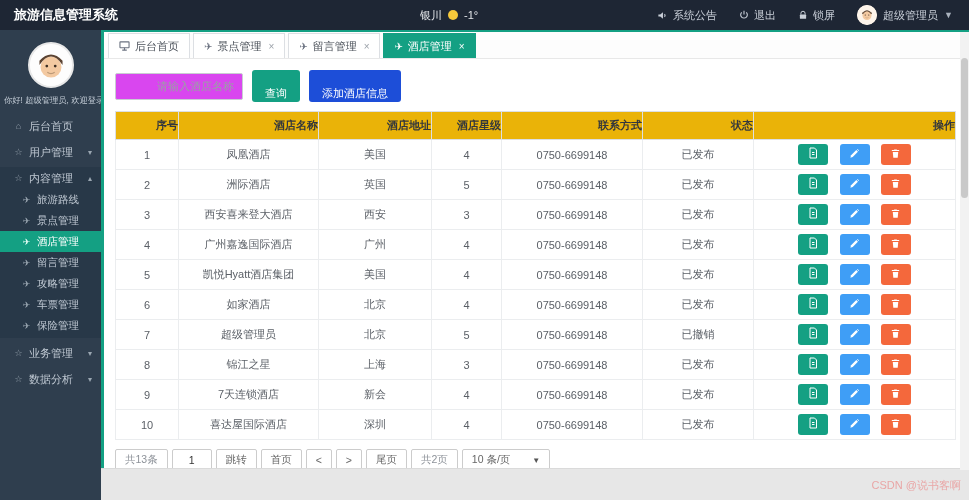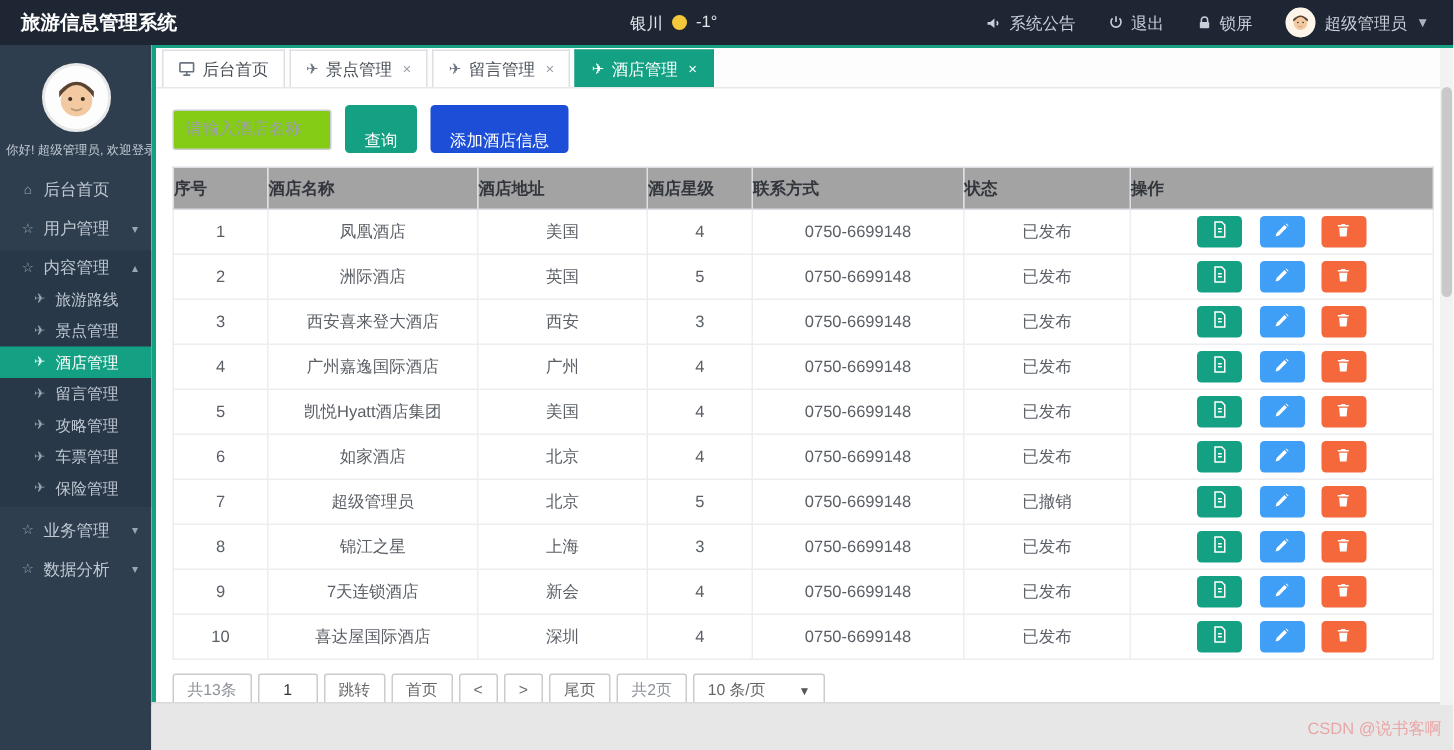--- a/index.html
+++ b/index.html
@@ -49,34 +49,34 @@
   .tab { display:flex; align-items:center; gap:5px; height:25px; padding:0 10px;
     border:1px solid #dcdfe3; border-bottom:none; background:#fff; color:#4a5059;
     font-size:11px; cursor:pointer; }
   .tab .tab-x { font-size:10px; color:#9aa0a8; margin-left:2px; }
   .tab.active { background:#14a083; border-color:#14a083; color:#fff; }
   .tab.active .tab-x, .tab.active .tab-ic { color:#fff; }
   .tab .tab-ic { font-size:10px; color:#6b7280; display:flex; align-items:center;}
 
   
   .toolbar { padding:11px 0 9px 14px; display:flex; align-items:center; gap:9px; }
-  .search-input { width:106px; height:27px; border:1px solid #c9cdd2; border-radius:2px;
-    font-size:11px; padding:0 8px; color:#333; background:#84cc16;
-    font-family:"Liberation Sans","DejaVu Sans",sans-serif; }
+  .search-input { width:128px; height:27px; border:1px solid #c9cdd2; border-radius:2px;
+    font-size:11px; padding:0 8px; color:#333; background:#d946ef;
+    font-family:"Liberation Sans","DejaVu Sans",sans-serif;text-align:right; }
   .search-input::placeholder { color:#9b9fa6; }
   .btn { height:27px; border:none; border-radius:3px; color:#fff; font-size:11px;
     padding:16px 13px; cursor:pointer; font-family:"Liberation Sans","DejaVu Sans",sans-serif;}
   .btn-teal { background:#14a083; }
   .btn-blue { background:#1d4ed8; }
 
   
   .tbl { margin-left:14px; width:840px; border-collapse:collapse; table-layout:fixed;
     font-size:11px; color:#5a5f66; }
-  .tbl th { background:#a3a3a3; border:1px solid #dcdfe3; height:28px;
-    font-weight:bold; color:#33373d; text-align:left; }
+  .tbl th { background:#eab308; border:1px solid #dcdfe3; height:28px;
+    font-weight:bold; color:#33373d; text-align:right; }
   .tbl td { border:1px solid #ebedef; height:30px; text-align:center; background:#fff; }
   .op-btn { width:30px; height:21px; border:none; border-radius:3px; cursor:pointer;
     display:inline-flex; align-items:center; justify-content:center; margin:0 4px; }
   .op-view { background:#14a083; } .op-edit { background:#3f9ef6; } .op-del { background:#f4683c; }
 
   
   .pager { margin:9px 4px 0 14px; display:flex; align-items:center; gap:4px;
     font-size:10.5px; color:#666; }
   .pg-box { height:22px; display:inline-flex; align-items:center; justify-content:center;
     padding:0 9px; border:1px solid #ccc; background:#fff; border-radius:2px; cursor:pointer; }

